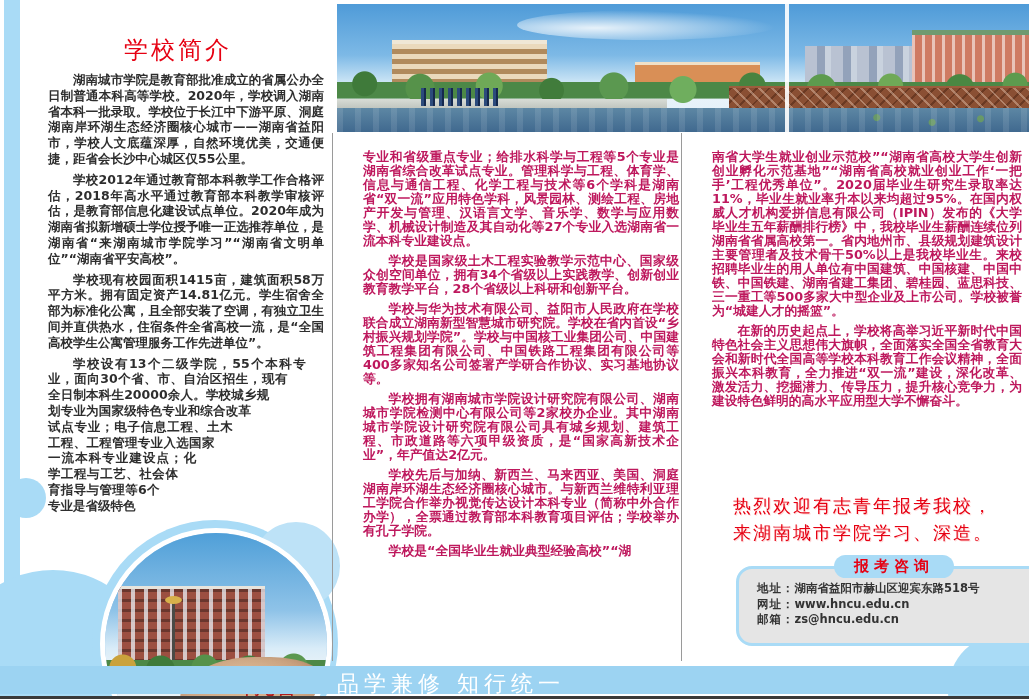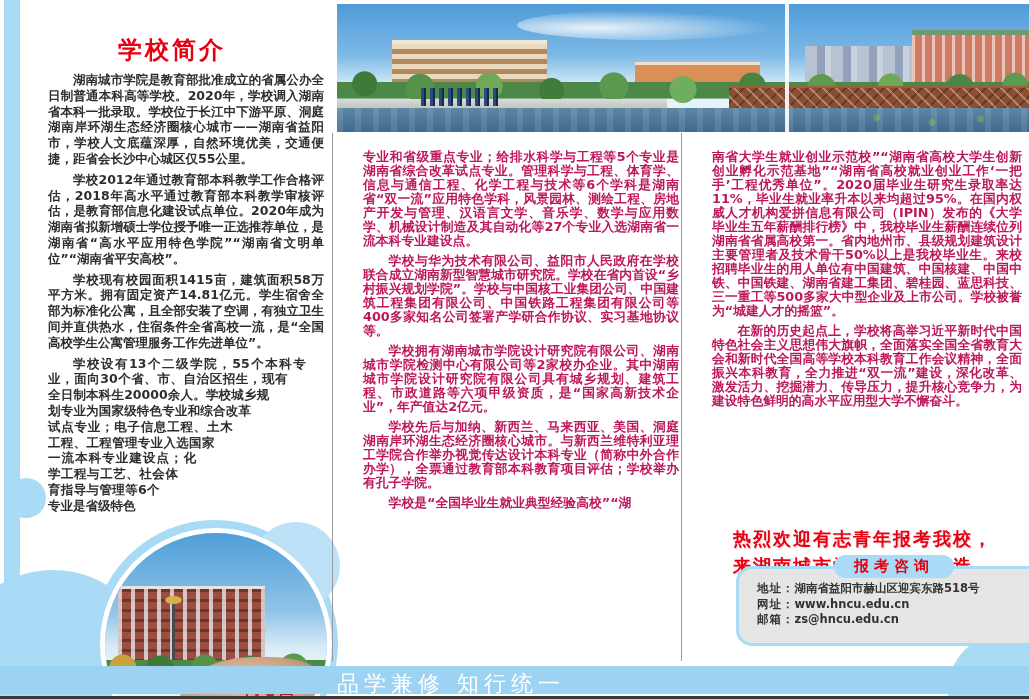--- a/index.html
+++ b/index.html
@@ -56,22 +56,22 @@
     background:linear-gradient(180deg,#5d87a4 0%,#40698f 100%);
     }
   .tp-water:after { content:""; position:absolute; inset:0;
     background:repeating-linear-gradient(90deg,rgba(255,255,255,.10) 0 6px,rgba(0,0,0,0) 6px 18px),
                radial-gradient(circle at 78% 40%, rgba(110,160,90,.8) 0 3px, transparent 4px),
                radial-gradient(circle at 86% 60%, rgba(110,160,90,.8) 0 3px, transparent 4px),
                radial-gradient(circle at 93% 45%, rgba(110,160,90,.8) 0 3px, transparent 4px); }
   .tp-gutter { position:absolute; left:448px; top:0; width:4px; height:128px; background:rgba(255,255,255,.9); }
 
   
-  .page-title { position:absolute; left:35px; top:34px; width:274px; text-align:center;
-    font-size:24px; font-weight:bold; color:#e60012; letter-spacing:3px; }
+  .page-title { position:absolute; left:41px; top:34px; width:274px; text-align:center;
+    font-size:24px; font-weight:normal; color:#e60012; letter-spacing:3px; }
   .left-text { position:absolute; left:48px; top:72px; width:276px; color:#2e2e2e;
     font-size:12.5px; line-height:15.8px; text-align:justify; font-weight:600; }
   .left-text p { text-indent:2em; margin-bottom:5px; }
   .wrap-spacer { float:right; width:185px; height:160px;
     shape-outside:polygon(100% 0, 100% 100%, 0 100%); }
 
   
   .circle-photo { position:absolute; left:100px; top:528px; width:232px; height:232px;
     border-radius:50%; border:5px solid #ffffff; overflow:hidden; background:#9cc4e4; }
   .cp-sky { position:absolute; inset:0; background:linear-gradient(180deg,#4f9fd8 0%,#8fc3e8 35%,#d9ecf8 52%,#e8f2f8 60%); }
@@ -94,22 +94,22 @@
   .cp-rock-text { position:absolute; right:14%; top:66%; color:#b01e1e; font-size:15px; font-weight:bold; letter-spacing:2px; }
 
   
   .col-text { position:absolute; color:#be185d; font-size:12.8px; line-height:14px; text-align:justify; font-weight:600; }
   .mid-text { left:363px; top:150px; width:316px; }
   .right-text { left:712px; top:150px; width:310px; }
   .col-text p { text-indent:2em; margin-bottom:6px; }
   .col-text p.cont { text-indent:0; }
 
   
-  .slogan { position:absolute; left:700px; top:525px; width:326px; text-align:center;
-    color:#e60012; font-weight:bold; font-size:18px; line-height:27px; letter-spacing:2px;
+  .slogan { position:absolute; left:700px; top:492px; width:326px; text-align:center;
+    color:#e60012; font-weight:normal; font-size:18px; line-height:27px; letter-spacing:2px;
     text-shadow:1px 1px 0 #ffd9d9; }
 
   
   .contact-box { position:absolute; left:724px; top:566px; width:316px; height:80px;
     border:3px solid #a9dbf6; border-radius:16px; background:#e5e5e5;margin-left:12px; }
   .contact-pill { position:absolute; left:50%; top:-14px; transform:translateX(-50%);
     background:#a9dbf6; color:#e60012; font-weight:bold; font-size:15px; letter-spacing:5px;
     padding:2px 20px; border-radius:12px; white-space:nowrap; }
   .contact-lines { position:absolute; left:18px; top:12px; width:232px;
     font-size:11.5px; line-height:15.5px; color:#333; font-weight:600; white-space:nowrap; }
@@ -147,37 +147,38 @@
     <div class="tp-path"></div>
     <div class="tp-students"></div>
     <div class="tp-bridge"></div>
     <div class="tp-water"></div>
     <div class="tp-gutter"></div>
   </div>
 
   <h1 class="page-title">学校简介</h1>
   <div class="left-text">
     <p>湖南城市学院是教育部批准成立的省属公办全日制普通本科高等学校。2020年，学校调入湖南省本科一批录取。学校位于长江中下游平原、洞庭湖南岸环湖生态经济圈核心城市——湖南省益阳市，学校人文底蕴深厚，自然环境优美，交通便捷，距省会长沙中心城区仅55公里。</p>
-    <p>学校2012年通过教育部本科教学工作合格评估，2018年高水平通过教育部本科教学审核评估，是教育部信息化建设试点单位。2020年成为湖南省拟新增硕士学位授予唯一正选推荐单位，是湖南省“高水平应用特色学院”“湖南省文明单位”“湖南省平安高校”。</p>
+    <p>学校2012年通过教育部本科教学工作合格评估，2018年高水平通过教育部本科教学审核评估，是教育部信息化建设试点单位。2020年成为湖南省拟新增硕士学位授予唯一正选推荐单位，是湖南省“来湖南城市学院学习”“湖南省文明单位”“湖南省平安高校”。</p>
     <p>学校现有校园面积1415亩，建筑面积58万平方米。拥有固定资产14.81亿元。学生宿舍全部为标准化公寓，且全部安装了空调，有独立卫生间并直供热水，住宿条件全省高校一流，是“全国高校学生公寓管理服务工作先进单位”。</p>
     <p><span class="wrap-spacer"></span><span>学校设有13个二级学院，55个本科专业，面向30个省、市、自治区招生，现有全日制本科生20000余人。学校城乡规划专业为国家级特色专业和综合改革试点专业；电子信息工程、土木工程、工程管理专业入选国家一流本科专业建设点；化学工程与工艺、社会体育指导与管理等6个专业是省级特色</span></p>
   </div>
 
   <div class="circle-photo">
     <div class="cp-sky"></div>
     <div class="cp-bldg"></div>
     <div class="cp-lamp"></div>
     <div class="cp-trees"></div>
     <div class="cp-rock"></div>
     <div class="cp-rock-text">同心园</div>
 
   </div>
 
   <div class="col-text mid-text">
     <p class="cont">专业和省级重点专业；给排水科学与工程等5个专业是湖南省综合改革试点专业。管理科学与工程、体育学、信息与通信工程、化学工程与技术等6个学科是湖南省“双一流”应用特色学科，风景园林、测绘工程、房地产开发与管理、汉语言文学、音乐学、数学与应用数学、机械设计制造及其自动化等27个专业入选湖南省一流本科专业建设点。</p>
+    <p>学校是国家级土木工程实验教学示范中心、国家级众创空间单位，拥有34个省级以上实践教学、创新创业教育教学平台，28个省级以上科研和创新平台。</p>
     <p>学校与华为技术有限公司、益阳市人民政府在学校联合成立湖南新型智慧城市研究院。学校在省内首设“乡村振兴规划学院”。学校与中国核工业集团公司、中国建筑工程集团有限公司、中国铁路工程集团有限公司等400多家知名公司签署产学研合作协议、实习基地协议等。</p>
     <p>学校拥有湖南城市学院设计研究院有限公司、湖南城市学院检测中心有限公司等2家校办企业。其中湖南城市学院设计研究院有限公司具有城乡规划、建筑工程、市政道路等六项甲级资质，是“国家高新技术企业”，年产值达2亿元。</p>
     <p>学校先后与加纳、新西兰、马来西亚、美国、洞庭湖南岸环湖生态经济圈核心城市。与新西兰维特利亚理工学院合作举办视觉传达设计本科专业（简称中外合作办学），全票通过教育部本科教育项目评估；学校举办有孔子学院。</p>
     <p>学校是“全国毕业生就业典型经验高校”“湖</p>
   </div>
 
   <div class="col-text right-text">
     <p class="cont">南省大学生就业创业示范校”“湖南省高校大学生创新创业孵化示范基地”“湖南省高校就业创业工作‘一把手’工程优秀单位”。2020届毕业生研究生录取率达11%，毕业生就业率升本以来均超过95%。在国内权威人才机构爱拼信息有限公司（IPIN）发布的《大学毕业生五年薪酬排行榜》中，我校毕业生薪酬连续位列湖南省省属高校第一。省内地州市、县级规划建筑设计主要管理者及技术骨干50%以上是我校毕业生。来校招聘毕业生的用人单位有中国建筑、中国核建、中国中铁、中国铁建、湖南省建工集团、碧桂园、蓝思科技、三一重工等500多家大中型企业及上市公司。学校被誉为“城建人才的摇篮”。</p>
     <p>在新的历史起点上，学校将高举习近平新时代中国特色社会主义思想伟大旗帜，全面落实全国全省教育大会和新时代全国高等学校本科教育工作会议精神，全面振兴本科教育，全力推进“双一流”建设，深化改革、激发活力、挖掘潜力、传导压力，提升核心竞争力，为建设特色鲜明的高水平应用型大学不懈奋斗。</p>
   </div>

